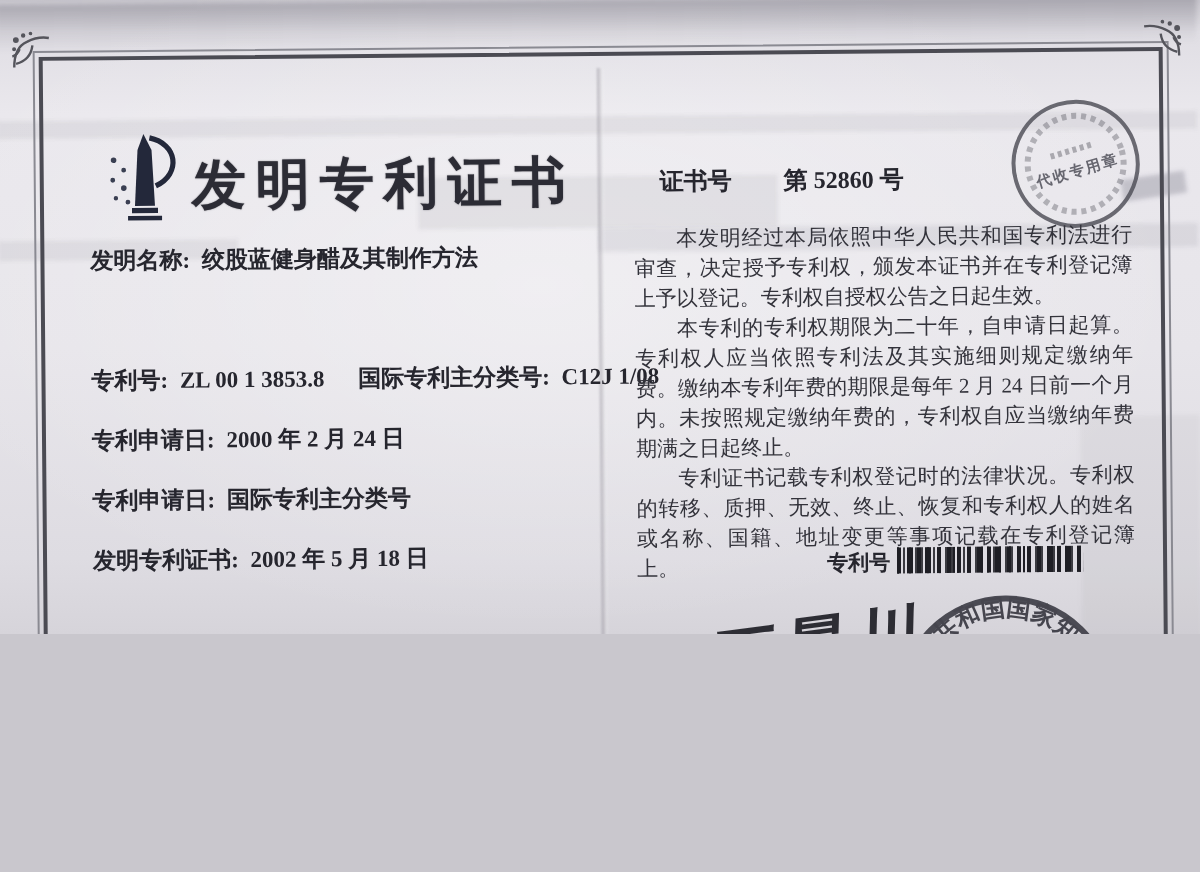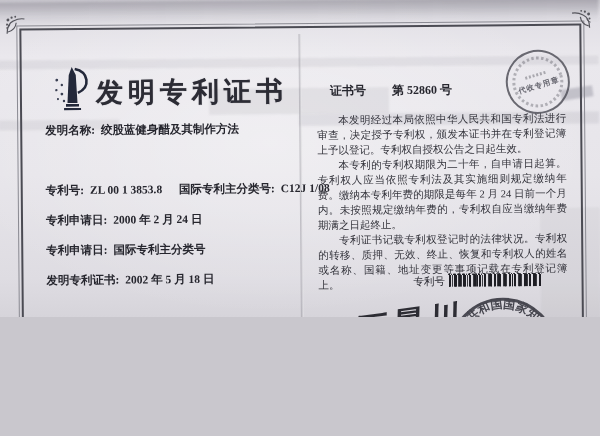--- a/index.html
+++ b/index.html
@@ -43,21 +43,21 @@
   .field .lab2{font-weight:700;margin-left:14px;margin-top:28px;}
   .f0{top:121px;} .f1{top:151px;} .f2{top:181px;} .f3{top:211px;} .f4{top:241px;} .f5{top:271px;}
   .page-footer{position:absolute;left:95px;top:374px;width:120px;text-align:center;
     font-size:10px;font-weight:600;color:#2b2b33;}
   
   .cert-row{position:absolute;left:331px;top:83px;font-size:12px;font-weight:700;color:#26262e;}
   .cert-row .gap{display:inline-block;width:26px;}
   .paras{position:absolute;left:318px;top:113px;width:249px;color:#33333b;}
   .paras p{margin:0;font-size:10.5px;line-height:15px;text-align:justify;text-indent:2em;font-weight:500;}
   .barcode-row{position:absolute;left:413px;top:275px;height:14px;}
-  .barcode-label{position:absolute;left:0;top:1px;font-size:10.5px;font-weight:400;color:#26262e;white-space:nowrap;text-align:right;}
+  .barcode-label{position:absolute;left:0;top:1px;font-size:10.5px;font-weight:700;color:#26262e;white-space:nowrap;text-align:right;}
   .barcode{position:absolute;left:35px;top:0;width:93px;height:13px;
     background-image:
       repeating-linear-gradient(90deg,#1e1e24 0 2px,rgba(0,0,0,0) 2px 5px),
       repeating-linear-gradient(90deg,#1e1e24 0 1px,rgba(0,0,0,0) 1px 7px),
       repeating-linear-gradient(90deg,rgba(30,30,36,.85) 0 1px,rgba(0,0,0,0) 1px 3px);}
   .director{position:absolute;left:329px;top:325px;font-size:12.5px;font-weight:700;
     letter-spacing:9px;color:#26262e;white-space:nowrap;margin-left:48px;}
   .signature{position:absolute;left:355px;top:303px;font-size:33px;font-weight:700;
     color:#1f1f26;transform:rotate(-7deg) skewX(-9deg);letter-spacing:3px;white-space:nowrap;opacity:.92;}
   .date-frag{position:absolute;left:434px;top:341px;font-size:11px;font-weight:700;color:#3c3c44;}

